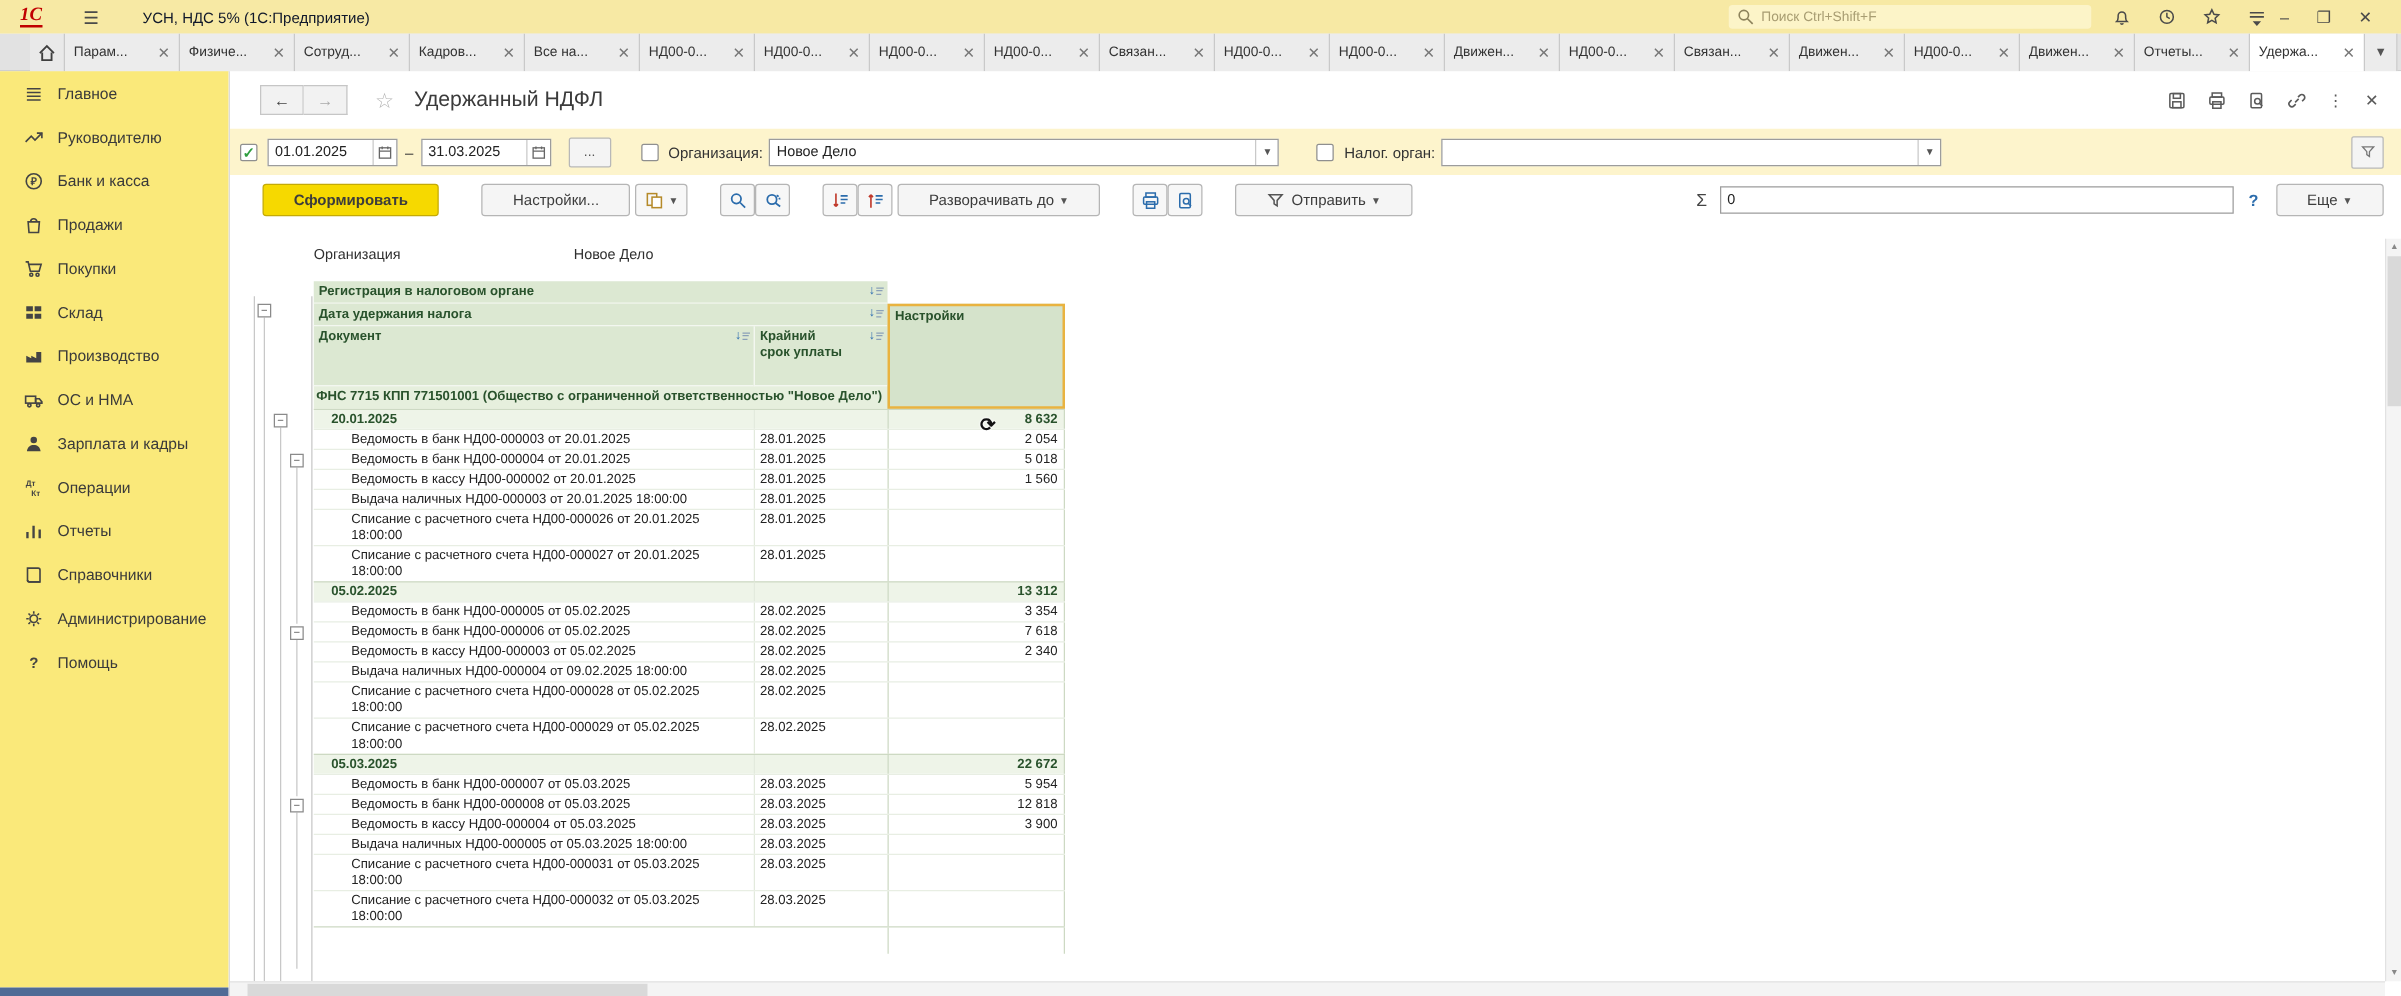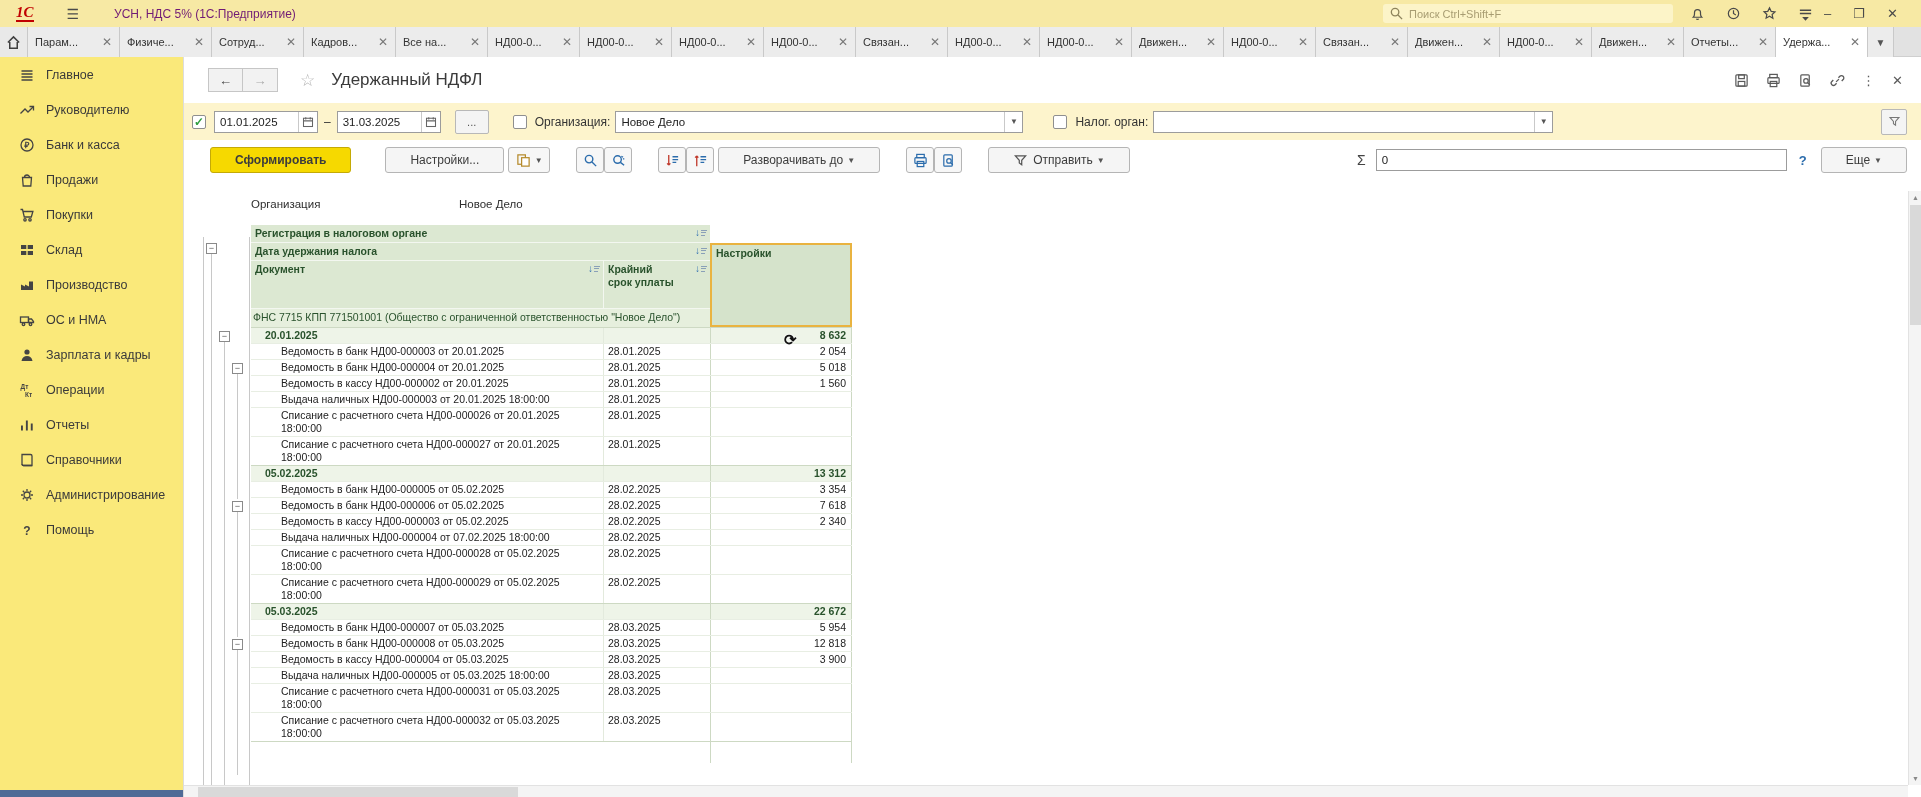--- a/index.html
+++ b/index.html
@@ -5,32 +5,32 @@
   * { box-sizing: border-box; margin: 0; padding: 0; }
   html,body { width:1921px; height:797px; overflow:hidden;
     font-family:"Liberation Sans", sans-serif; background:#fff; }
 
   
   .titlebar { position:absolute; left:0; top:0; width:1921px; height:27px;
     background:#f7e9a4; display:flex; align-items:center;gap:17px; }
   .logo { color:#c00000; font-family:"Liberation Serif",serif; font-weight:bold;
     font-style:italic; font-size:15px; margin-left:16px; border-bottom:2px solid #c00000; line-height:15px;}
   .burger { font-size:14px; color:#4a4a4a; margin-left:16px; cursor:pointer;}
-  .app-title { font-size:12px; color:#701a75; margin-left:18px; }
+  .app-title { font-size:12px; color:#0f172a; margin-left:18px; }
   .tb-search { position:absolute; left:1383px; top:4px; width:290px; height:19px;
     background:#fcf4c8; border-radius:3px; display:flex; align-items:center; padding:0 6px; }
   .tb-search .ph { color:#a89d72; font-size:11px; margin-left:5px; }
   .tb-icons { position:absolute; left:1690px; top:0; height:27px; display:flex; align-items:center; gap:21px; }
   .tb-icons svg, .tb-icons span { color:#4a4a4a; }
   .winctl { position:absolute; left:1824px; top:0; height:27px; display:flex; align-items:center; gap:22px;
     font-size:13px; color:#4a4a4a; }
 
   
   .tabbar { position:absolute; left:0; top:27px; width:1921px; height:30px;
-    background:#e2e2e2; display:flex; border-bottom:1px solid #cfcfcf; }
+    background:#e2e2e2; display:flex; border-bottom:1px solid #cfcfcf;padding-left:24px; }
   .home-tab { width:28px; height:30px; background:#e9e9e9; border-right:1px solid #c9c9c9;
     display:flex; align-items:center; justify-content:center; }
   .tab { width:92px; height:30px; background:#ececec; border-right:1px solid #c9c9c9;
     display:flex; align-items:center; justify-content:space-between; padding:0 7px; cursor:pointer; }
   .tab.active { background:#ffffff; }
   .tab-label { font-size:11px; color:#333; white-space:nowrap; overflow:hidden; }
   .tab-close { font-size:12px; color:#777; margin-left:4px; }
   .tab-overflow { width:26px; height:30px; display:flex; align-items:center; justify-content:center;
     color:#555; font-size:10px; border-right:1px solid #c9c9c9; background:#ececec;}
 
@@ -103,21 +103,21 @@
   .hrow3 .hc-doc { width:352px; height:48px; }
   .hrow3 .hc-due { width:107px; height:48px; border-left:1px solid #f3f7f0; }
   .sorticon { position:absolute; right:3px; top:2px; display:flex; align-items:center; }
   .sorticon .ar { color:#2f6fb2; font-size:10px; font-weight:bold; }
   .sorticon .bars { display:inline-block; margin-left:1px; }
   .sorticon .bars i { display:block; background:#8aa0b8; height:1px; margin:1.5px 0; }
   .merged-amt { position:absolute; left:459px; top:48px; width:142px; height:84px;
     background:#d5e3cb; border:2px solid #e9b340; color:#29522c; font-weight:bold;
     font-size:10.5px; padding:2px 4px; }
 
-  .trow { display:flex; background:#e6efdd; color:#29522c; font-weight:normal; }
+  .trow { display:flex; background:#e6efdd; color:#29522c; font-weight:bold; }
   .trow .tl { width:459px; padding:2px 4px 3px 2px; line-height:13px; }
   .trow .ta { width:142px; text-align:right; padding:2px 18px 0 0; border-left:1px solid #cdd9c3; }
 
   .grow { display:flex; }
   .c-doc { width:352px; padding-left:30px; white-space:nowrap; overflow:hidden; line-height:15px;}
   .c-due { width:107px; padding-left:4px; border-left:1px solid #e3eadd; line-height:15px;}
   .c-amt { width:142px; text-align:right; padding-right:5px; border-left:1px solid #cdd9c3;
     border-right:1px solid #cdd9c3; line-height:15px;}
   .grow.ghead { background:#eef4e8; color:#29522c; font-weight:bold; height:16px; border-top:1px solid #cdd9c3;}
   .grow.ghead .c-doc { padding-left:14px; }
@@ -680,21 +680,21 @@
               <div class="c-doc">Ведомость в банк НД00-000006 от 05.02.2025</div>
               <div class="c-due">28.02.2025</div>
               <div class="c-amt">7 618</div>
             </div>
             <div class="grow detail">
               <div class="c-doc">Ведомость в кассу НД00-000003 от 05.02.2025</div>
               <div class="c-due">28.02.2025</div>
               <div class="c-amt">2 340</div>
             </div>
             <div class="grow detail">
-              <div class="c-doc">Выдача наличных НД00-000004 от 07.02.2025 18:00:00</div>
+              <div class="c-doc">Выдача наличных НД00-000004 от 09.02.2025 18:00:00</div>
               <div class="c-due">28.02.2025</div>
               <div class="c-amt"></div>
             </div>
             <div class="grow detail two">
               <div class="c-doc">Списание с расчетного счета НД00-000028 от 05.02.2025
 18:00:00</div>
               <div class="c-due">28.02.2025</div>
               <div class="c-amt"></div>
             </div>
             <div class="grow detail two">

